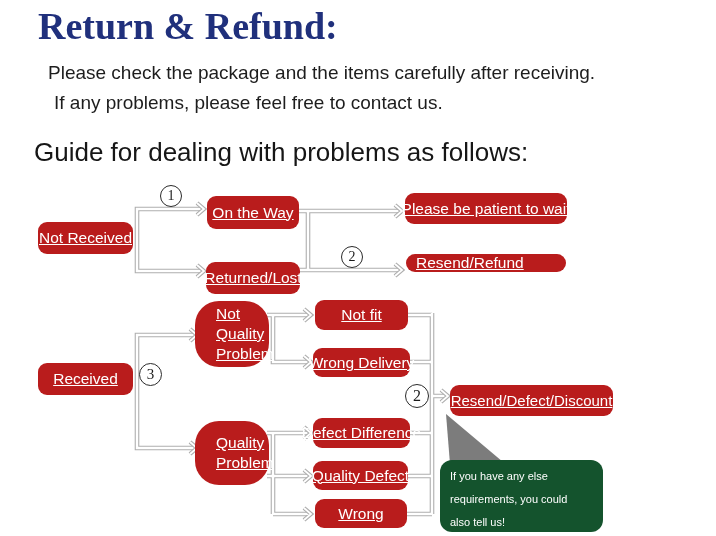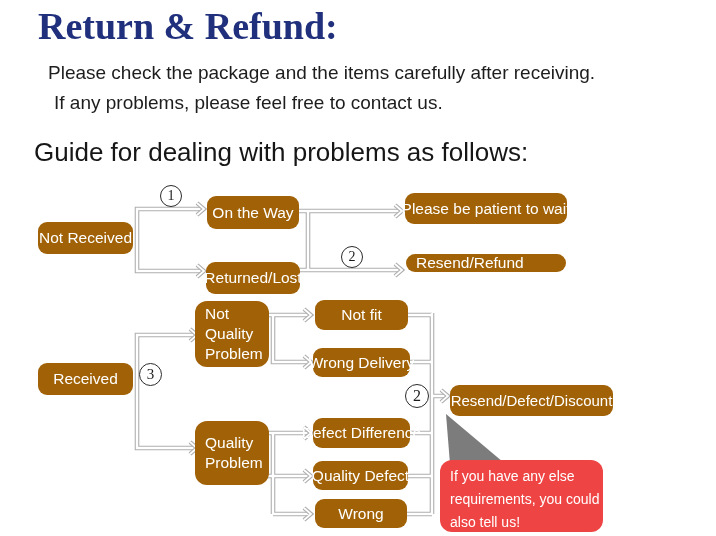--- a/index.html
+++ b/index.html
@@ -13,32 +13,32 @@
     font-size:38px;color:#20307c;white-space:nowrap;z-index:2;
   }
   .intro-line{color:#1d1d1d;font-size:19px;white-space:nowrap;z-index:2;}
   #intro-line-1{left:48px;top:62px;}
   #intro-line-2{left:54px;top:92px;}
   #guide-heading{
     left:34px;top:137px;font-size:26px;color:#161616;white-space:nowrap;z-index:2;
   }
   #flow-connectors{position:absolute;left:0;top:0;z-index:1;}
   .node{
-    position:absolute;background:#a16207;color:#ffffff;border-radius:9px;
+    position:absolute;background:#b91c1c;color:#ffffff;border-radius:9px;
     display:flex;align-items:center;justify-content:center;
-    font-size:15.5px;white-space:nowrap;z-index:2;box-sizing:border-box;
+    font-size:15.5px;white-space:nowrap;z-index:2;box-sizing:border-box;text-decoration:underline;
   }
   .node.pad-left{justify-content:flex-start;padding-left:10px;}
   .node.multiline{
     flex-direction:column;align-items:flex-start;justify-content:center;
-    padding-left:10px;line-height:20px;border-radius:12px;
+    padding-left:21px;line-height:20px;border-radius:24px;
   }
   #node-bubble{
-    position:absolute;background:#ef4444;color:#ffffff;border-radius:12px;
-    padding:5px 10px;font-size:14px;line-height:23px;z-index:2;box-sizing:border-box;
+    position:absolute;background:#14532d;color:#ffffff;border-radius:12px;
+    padding:5px 10px;font-size:11px;line-height:23px;z-index:2;box-sizing:border-box;
     white-space:nowrap;
   }
   .marker{
     position:absolute;box-sizing:border-box;border:1.5px solid #2b2b2b;border-radius:50%;
     background:#ffffff;display:flex;align-items:center;justify-content:center;
     font-family:"Liberation Serif",serif;color:#1a1a1a;z-index:4;
   }
   #marker-1{left:160px;top:185px;width:22px;height:22px;font-size:14px;}
   #marker-2a{left:341px;top:246px;width:22px;height:22px;font-size:14px;}
   #marker-3{left:139px;top:363px;width:23px;height:23px;font-size:15px;}

